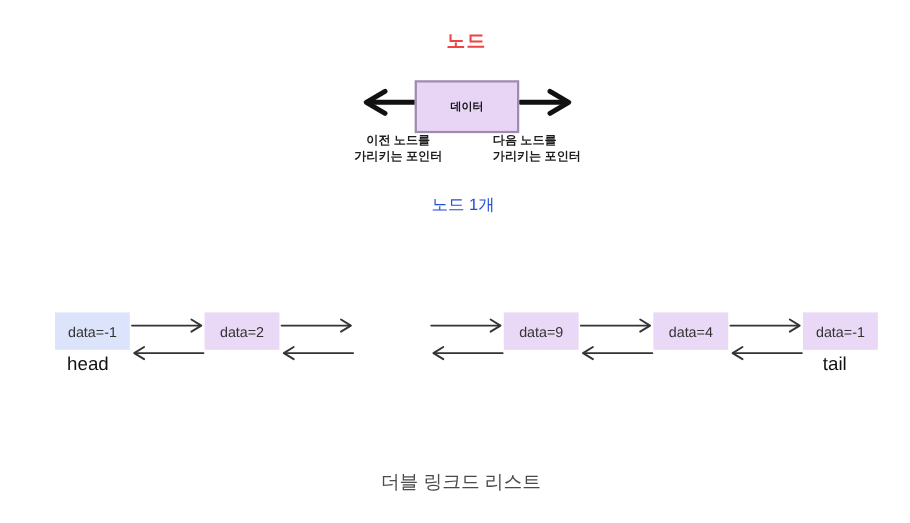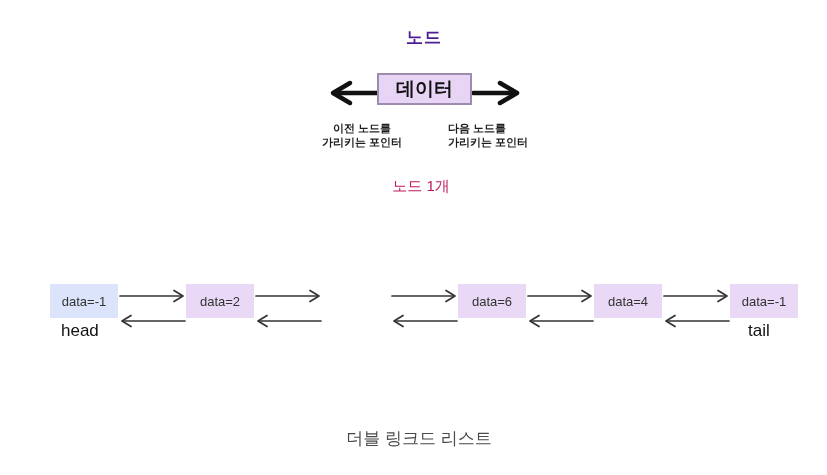--- a/index.html
+++ b/index.html
@@ -16,50 +16,50 @@
     overflow: hidden;
   }
   .abs { position: absolute; }
 
   
   .node-title {
     left: 324px; top: 26px; width: 200px;
     text-align: center;
     font-size: 17px;
     font-weight: 700;
-    color: #4c1d95;
+    color: #ef4444;
     letter-spacing: 1px;
   }
   .data-box {
     left: 377px; top: 73px;
-    width: 95px; height: 32px;
+    width: 95px; height: 48px;
     background: var(--node-fill-purple-top);
     border: 2px solid var(--node-border);
     box-sizing: border-box;
     display: flex; align-items: center; justify-content: center;
-    font-size: 19px;
+    font-size: 10px;
     font-weight: 700;
     color: #111111;
   }
   .ptr-label {
     top: 121px;
     font-size: 11px;
     font-weight: 600;
     line-height: 14px;
     color: #1d1d1d;
     white-space: nowrap;
   }
   .ptr-label.left  { left: 322px; text-align: center; }
   .ptr-label.right { left: 448px; }
 
   .caption-1 {
     left: 310px; top: 177px; width: 222px;
     text-align: center;
     font-size: 15px;
-    color: #be185d;
+    color: #1d4ed8;
   }
 
   
   .node-box {
     top: 284px;
     width: 68px; height: 34px;
     display: flex; align-items: center; justify-content: center;
     font-size: 13px;
     font-weight: 500;
     color: #333333;
@@ -142,21 +142,21 @@
 
   <div class="abs ptr-label right">
     <div>다음 노드를</div>
     <div>가리키는 포인터</div>
   </div>
 
   <div class="abs caption-1">노드 1개</div>
 
   <div class="abs node-box blue" style="left:50px">data=-1</div>
   <div class="abs node-box" style="left:186px">data=2</div>
-  <div class="abs node-box" style="left:458px">data=6</div>
+  <div class="abs node-box" style="left:458px">data=9</div>
   <div class="abs node-box" style="left:594px">data=4</div>
   <div class="abs node-box" style="left:730px">data=-1</div>
 
   <div class="abs end-label head">head</div>
   <div class="abs end-label tail">tail</div>
 
   <div class="abs caption-2">더블 링크드 리스트</div>
 
 </div>
 

